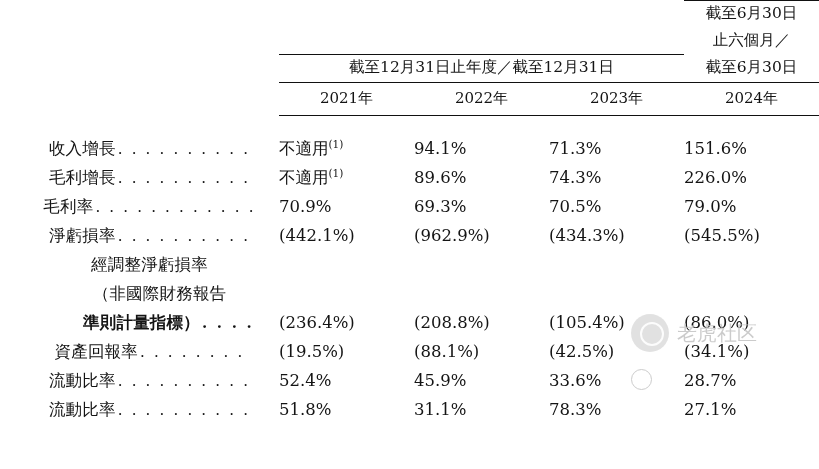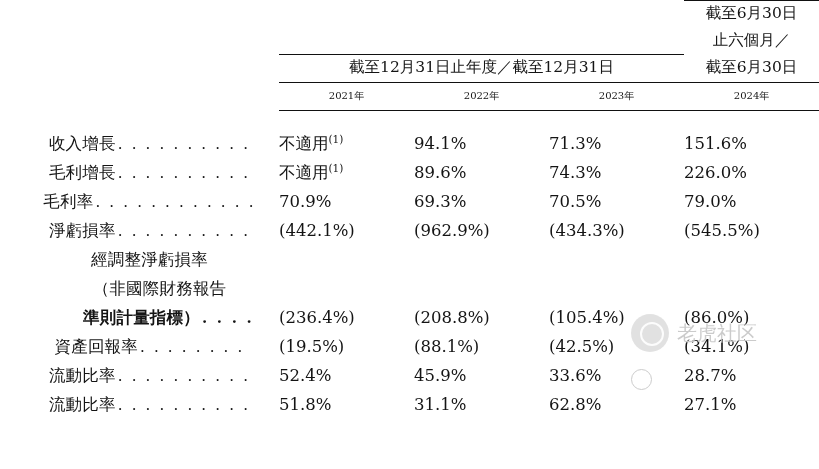--- a/index.html
+++ b/index.html
@@ -38,21 +38,21 @@
     white-space: nowrap;
   }
   .rule-top {
     border-top: 1.4px solid #111;
   }
   .rule-bottom {
     border-bottom: 1.4px solid #111;
   }
   .yearcell {
     text-align: center;
-    font-size: 10px;
+    font-size: 15px;
     padding: 6px 0 7px 0;
     white-space: nowrap;
   }
   .spacer-row td { height: 16px; padding: 0; }
 
   
   td.label {
     text-align: center;
     font-size: 16.5px;
     padding: 3.5px 6px 3.5px 2px;
@@ -259,21 +259,21 @@
         <td class="val">52.4%</td>
         <td class="val">45.9%</td>
         <td class="val">33.6%</td>
         <td class="val">28.7%</td>
       </tr>
 
       <tr>
         <td class="label"><span>流動比率</span><span class="dots">. . . . . . . . . .</span></td>
         <td class="val">51.8%</td>
         <td class="val">31.1%</td>
-        <td class="val">62.8%</td>
+        <td class="val">78.3%</td>
         <td class="val">27.1%</td>
       </tr>
 
     </tbody>
   </table>
 
   <div class="wm">
     <div class="wm-circle">
       <div class="wm-c-inner"></div>
     </div>

